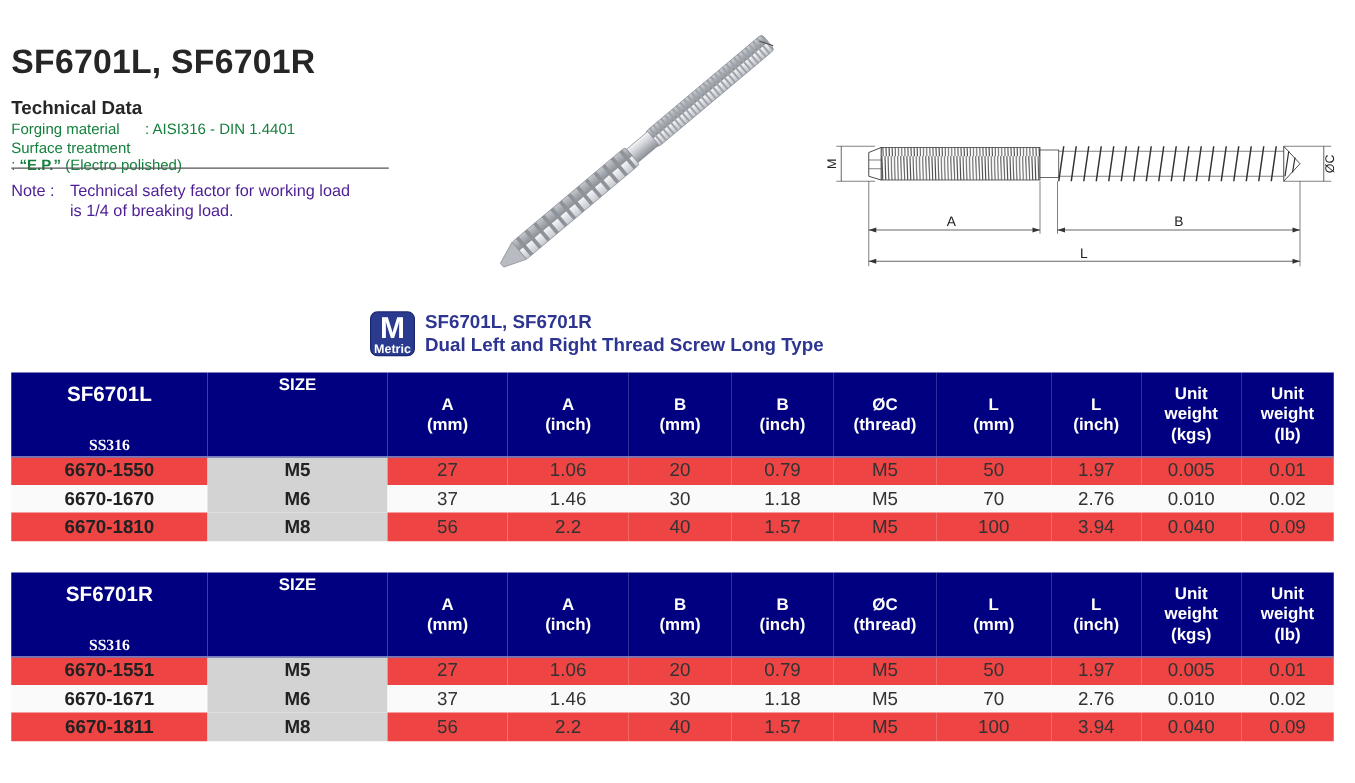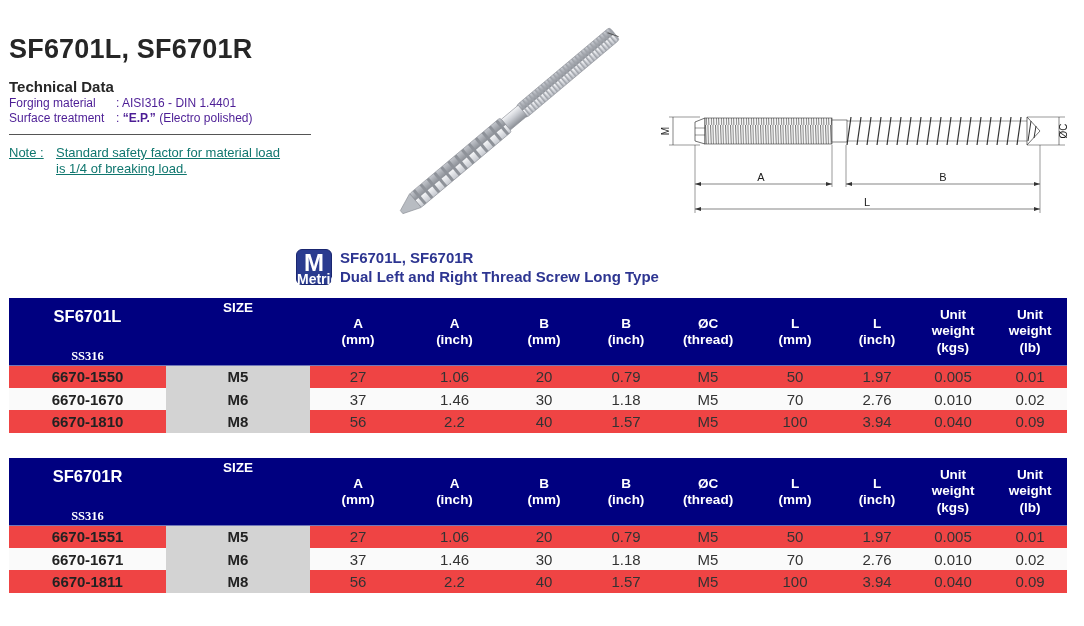--- a/index.html
+++ b/index.html
@@ -1,35 +1,35 @@
 <!DOCTYPE html>
 <html><head>
 <meta charset="utf-8">
 <style>
   * { box-sizing: border-box; margin: 0; padding: 0; }
   html, body { width: 1084px; height: 626px; background: #ffffff; overflow: hidden; }
   body { position: relative; font-family: "Liberation Sans", sans-serif; color: #222; }
 
   .page-title { position: absolute; left: 9px; top: 34px; font-size: 27px; font-weight: bold; color: #262626; letter-spacing: 0.2px; }
   .tech-heading { position: absolute; left: 9px; top: 78px; font-size: 15px; font-weight: bold; color: #262626; }
-  .spec-row { position: absolute; left: 9px; font-size: 12px; color: #4c1d95; display: flex; }
+  .spec-row { position: absolute; left: 9px; font-size: 12px; color: #15803d; display: flex; }
   .spec-row .lbl { width: 107px; }
   .spec-row.r1 { top: 96px; }
-  .spec-row.r2 { top: 111px; }
+  .spec-row.r2 { top: 111px; flex-direction: column; }
   .spec-row .val b { font-weight: bold; }
   .divider { position: absolute; left: 9px; top: 134px; width: 302px; height: 1px; background: #555; }
-  .note { position: absolute; left: 9px; top: 145px; font-size: 13px; color: #0f766e; line-height: 16px; display: flex; text-decoration: underline; }
+  .note { position: absolute; left: 9px; top: 145px; font-size: 13px; color: #4c1d95; line-height: 16px; display: flex; }
   .note .nlbl { width: 47px; }
 
   .photo { position: absolute; left: 375px; top: 12px; width: 275px; height: 205px; }
   .drawing { position: absolute; left: 655px; top: 95px; width: 420px; height: 125px; }
 
   .metric-badge { position: absolute; left: 296px; top: 249px; width: 36px; height: 36px; background: #2a3b8f; border-radius: 6px; color: #fff; text-align: center; border: 1px solid #1a2670; }
   .metric-badge .big { font-size: 24px; font-weight: bold; line-height: 24px; display: block; margin-top: 1px; font-family: "Liberation Sans", sans-serif; }
-  .metric-badge .small { font-size: 14px; font-weight: bold; display: block; line-height: 9px; }
+  .metric-badge .small { font-size: 10px; font-weight: bold; display: block; line-height: 9px; }
   .sub-title { position: absolute; left: 340px; top: 248px; font-size: 15px; font-weight: bold; color: #2d3591; line-height: 19px; }
 
   table.spec { position: absolute; left: 9px; width: 1058px; border-collapse: collapse; table-layout: fixed; }
   table.spec.t1 { top: 298px; }
   table.spec.t2 { top: 458px; }
   table.spec th { background: #000080; color: #ffffff; font-size: 13.5px; font-weight: bold; line-height: 16.5px; text-align: center; vertical-align: middle; height: 67px; padding-top: 2px; }
   table.spec th.first { vertical-align: top; padding-top: 8px; }
   table.spec th.first .code { font-size: 16.5px; display: block; line-height: 20px; }
   table.spec th.first .mat { font-family: "Liberation Serif", serif; font-size: 12.5px; display: block; margin-top: 22px; font-weight: bold; }
   table.spec th.size { vertical-align: top; padding-top: 2px; }
@@ -51,21 +51,21 @@
   <span class="lbl">Forging material</span>
   <span class="val"><span>: </span><span>AISI316 - DIN 1.4401</span></span>
 </div>
 <div class="spec-row r2">
   <span class="lbl">Surface treatment</span>
   <span class="val"><span>: </span><b>“E.P.”</b><span> (Electro polished)</span></span>
 </div>
 <div class="divider"></div>
 <div class="note">
   <span class="nlbl">Note :</span>
-  <span><span>Standard safety factor for material load</span><br><span style="padding-left:0">is 1/4 of breaking load.</span></span>
+  <span><span>Technical safety factor for working load</span><br><span style="padding-left:0">is 1/4 of breaking load.</span></span>
 </div>
 
 <svg class="photo" viewBox="0 0 275 205">
   <defs>
     <linearGradient id="steel" x1="0" y1="0" x2="0" y2="1">
       <stop offset="0" stop-color="#f4f5f7"></stop>
       <stop offset="0.45" stop-color="#c9ccd2"></stop>
       <stop offset="1" stop-color="#8b8f96"></stop>
     </linearGradient>
     <pattern id="fineThread" width="4" height="14" patternUnits="userSpaceOnUse">

